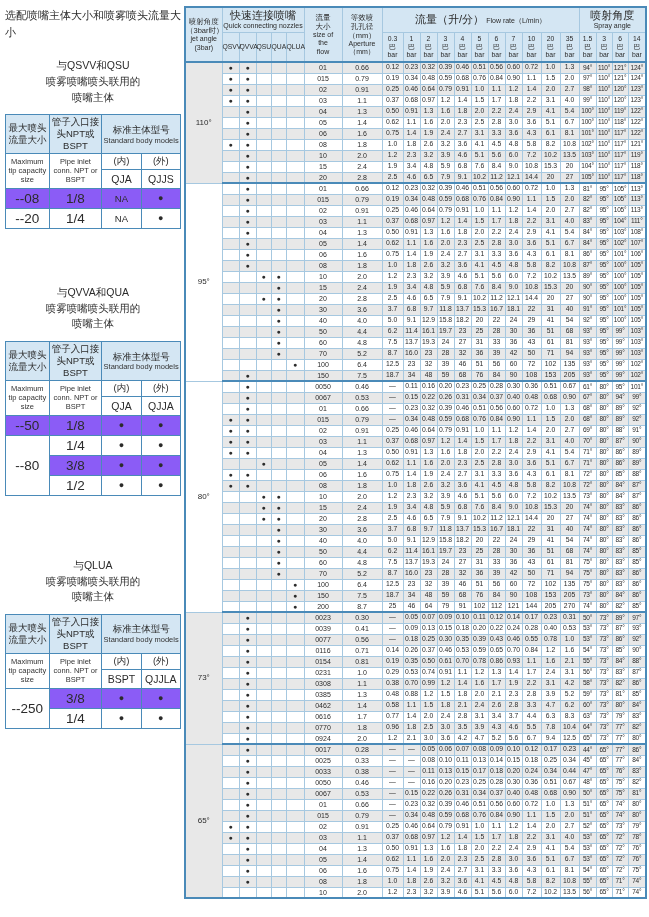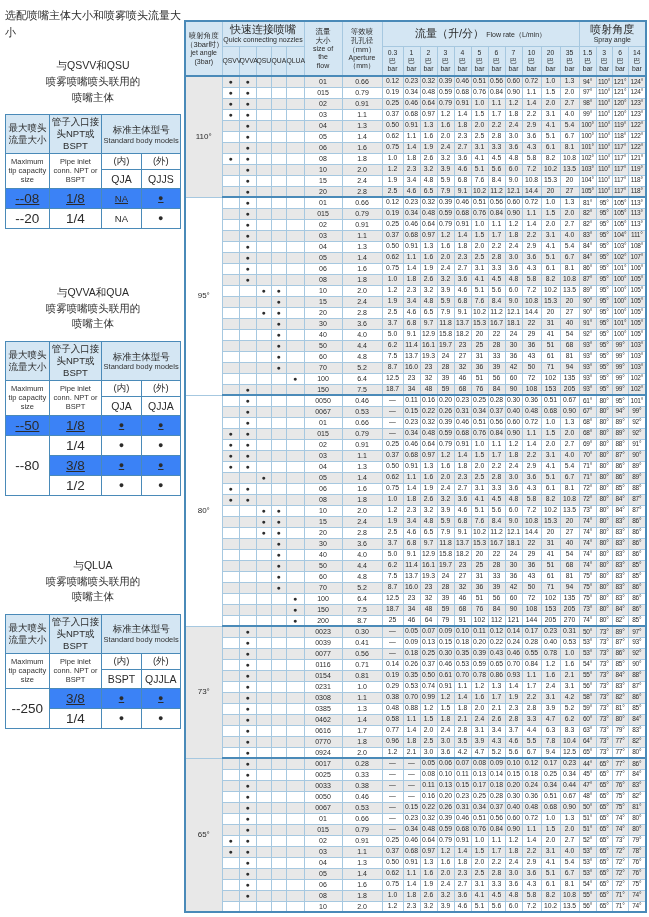--- a/index.html
+++ b/index.html
@@ -13,26 +13,26 @@
   .sb-block   { margin-bottom: 0; }
   .sb-title   { text-align: center; font-size: 10.5px; line-height: 1.5; margin-bottom: 9px; }
   .sb-table   { width: 100%; border-collapse: collapse; table-layout: fixed; }
   .sb-table td { border: 1px solid #4a8ab8; text-align: center; vertical-align: middle; padding: 1px 1px; }
   .sb-table .hdr-zh td { background: #d4e6f3; font-size: 9.5px; line-height: 1.25; }
   .sb-table .en  { font-size: 7.5px; line-height: 1.2; color: #333; }
   .sb-table .lbl { font-size: 9.5px; }
   .sb-table .model { font-size: 10.5px; padding: 3px 0; }
   .sb-table .big { font-size: 13.5px; padding: 2px 0; }
   .sb-table .dot { font-size: 9px; }
-  .sb-table td.shade { background: #3b82f6; text-decoration: underline; }
+  .sb-table td.shade { background: #8b5cf6; }
   .gap1 { margin-bottom: 56px; }
   .gap2 { margin-bottom: 62px; }
 
   
-  .ft { position: absolute; left: 184px; top: 20px; width: 461px;
+  .ft { position: absolute; left: 184px; top: 6px; width: 461px;
         border-collapse: collapse; table-layout: fixed; }
   .ft td, .ft th { border: 1px solid #a6c8e0; text-align: center; vertical-align: middle;
         padding: 0; font-weight: normal; }
   .ft thead th { background: #d4e6f3; }
   .ft { border: 2px solid #4a8ab8; }
   .ft thead tr.top th { height: 25px; font-size: 7.5px; line-height: 1.2; }
   .ft thead tr.sub th { height: 30px; font-size: 6.8px; line-height: 1.15; }
   .ft .hz { font-size: 11px; }  .ft .he { font-size: 7px; }
   .ft thead { border-bottom: 2px solid #4a8ab8; }
   .ft tbody td { height: 11px; font-size: 6.8px; line-height: 1; }

